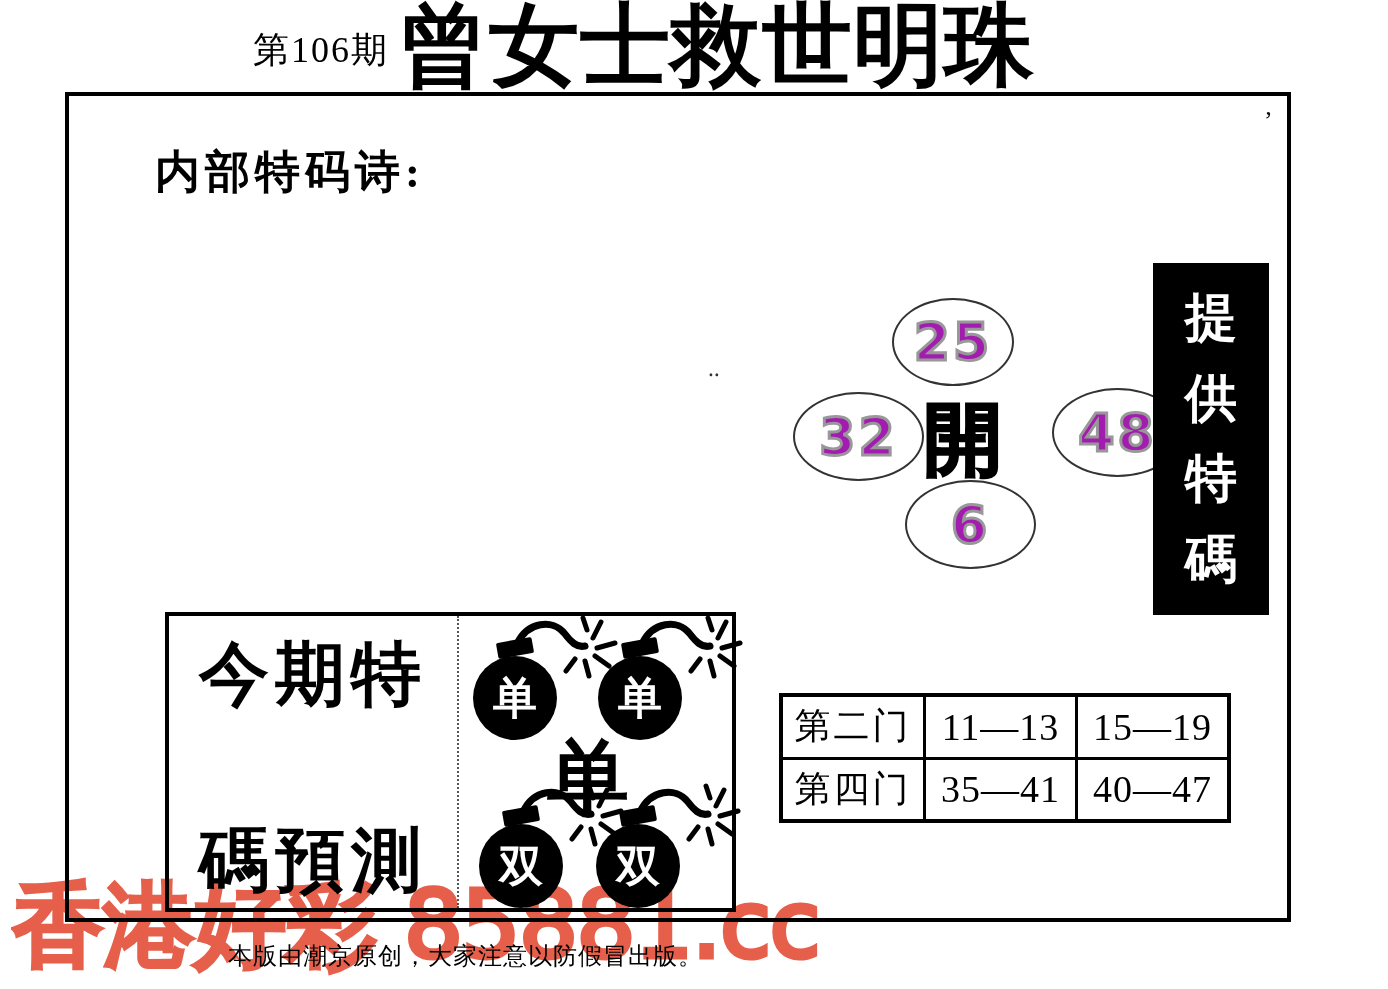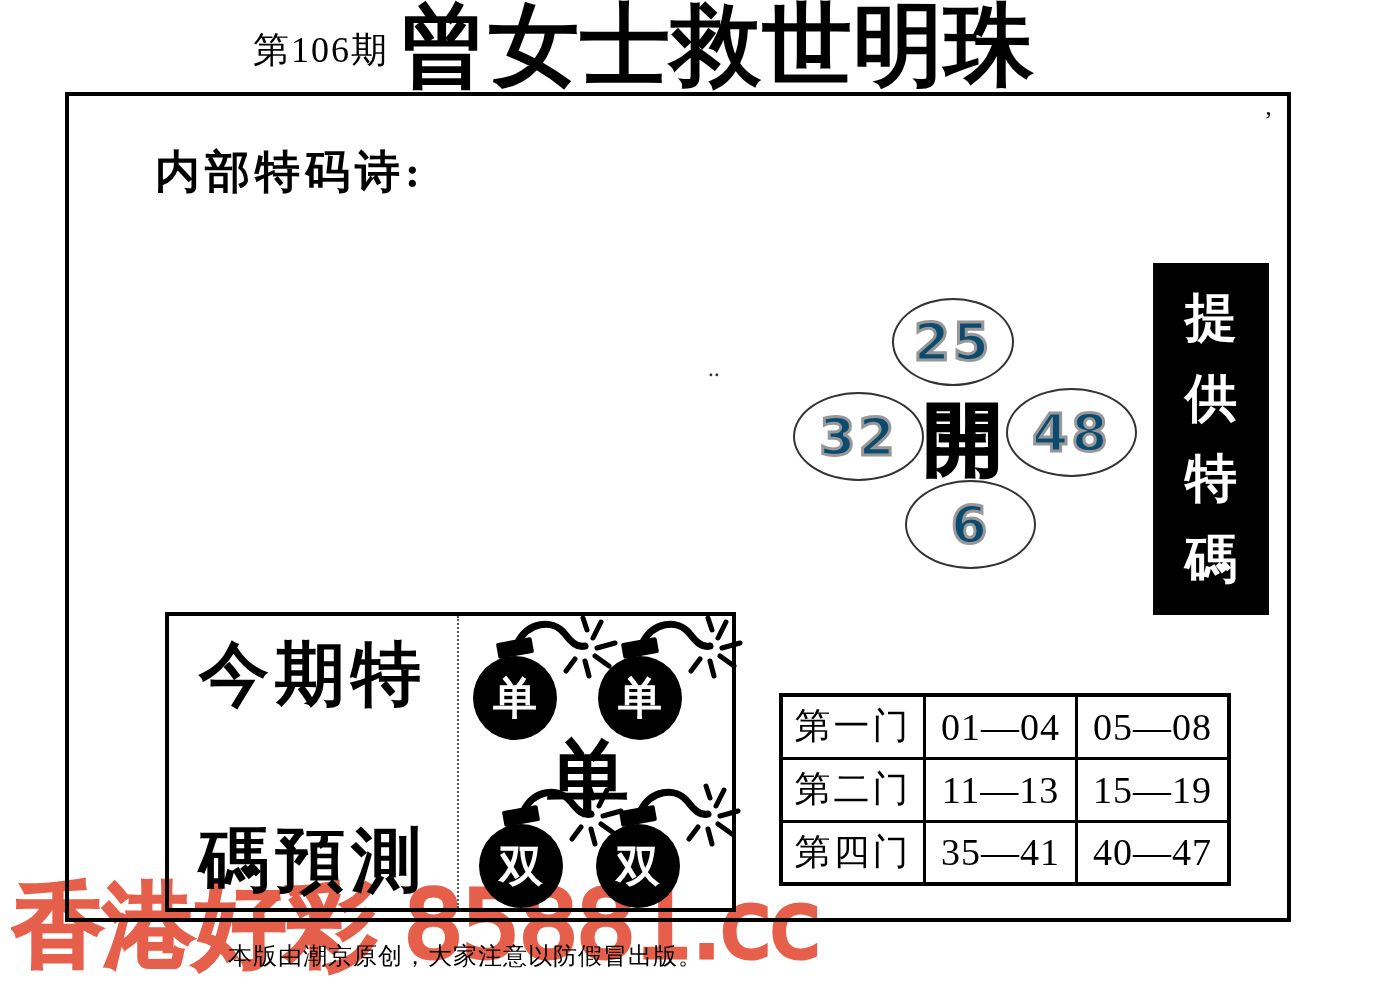--- a/index.html
+++ b/index.html
@@ -28,25 +28,25 @@
   .dots-artifact { left:708px; top:352px; font-size:22px; color:#333; letter-spacing:3px; }
   .tick-artifact { left:1264px; top:106px; font-size:26px; color:#111; }
 
   
   .oval {
     border:2px solid #333; border-radius:50%;
     display:flex; align-items:center; justify-content:center; background:transparent;
   }
   .bubble-num {
     font-family:"DejaVu Sans", sans-serif; font-weight:bold; font-size:52px;
-    color:#0c4a6e; -webkit-text-stroke:3px #989898; letter-spacing:3px;
+    color:#a21caf; -webkit-text-stroke:3px #989898; letter-spacing:3px;
   }
   .oval-top    { left:892px;  top:298px; width:118px; height:84px; }
   .oval-left   { left:793px;  top:392px; width:127px; height:85px; }
-  .oval-right  { left:1006px; top:388px; width:127px; height:85px; }
+  .oval-right  { left:1052px; top:388px; width:127px; height:85px; }
   .oval-bottom { left:905px;  top:480px; width:127px; height:85px; }
   .kai-char {
     left:921px; top:388px; width:84px; text-align:center; font-size:78px;
     font-weight:bold; -webkit-text-stroke:2.5px #000;
   }
 
   
   .side-banner {
     left:1153px; top:263px; width:116px; height:352px; background:#000;
     display:flex; flex-direction:column; align-items:center; justify-content:space-evenly;
@@ -186,25 +186,20 @@
         <line x1="106" y1="43" x2="97" y2="55"></line>
       </g>
       <circle cx="46" cy="82" r="42" fill="#000"></circle>
       <text x="46" y="97" text-anchor="middle" font-size="44" font-weight="bold" fill="#fff">双</text>
     </svg>
   </div>
 
   <table class="abs gate-table">
     <tbody>
       <tr>
-        <td class="gate-cell">第一门</td>
-        <td class="range-cell">01—04</td>
-        <td class="range-cell">05—08</td>
-      </tr>
-      <tr>
         <td class="gate-cell">第二门</td>
         <td class="range-cell">11—13</td>
         <td class="range-cell">15—19</td>
       </tr>
       <tr>
         <td class="gate-cell">第四门</td>
         <td class="range-cell">35—41</td>
         <td class="range-cell">40—47</td>
       </tr>
     </tbody>

